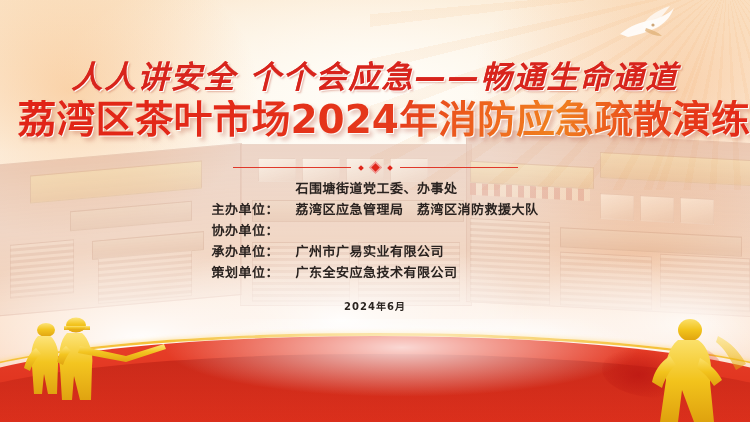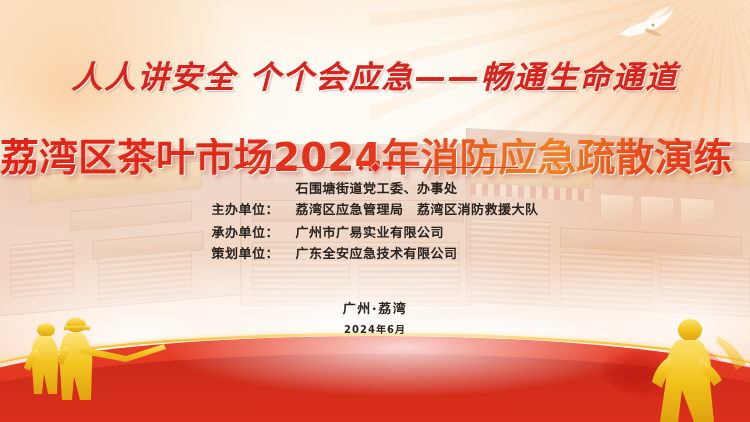--- a/index.html
+++ b/index.html
@@ -148,37 +148,36 @@
     text-shadow:
        1px 1px 0 rgba(255,255,255,.95),
        2px 2px 2px rgba(180,60,40,.35);
     background: linear-gradient(180deg, #e8342a 0%, #cf1a12 55%, #e0392c 100%);
     -webkit-background-clip: text;
     background-clip: text;
   }
 
   .main-title {
     position: absolute; top: 100px; left: 0; right: 0;
-    text-align: left;
+    text-align: right;
     font-family: "DejaVu Sans", "Liberation Sans", sans-serif;
     font-weight: 900;
     font-size: 39px;
     letter-spacing: 0px;
     white-space: nowrap;
     line-height: 1.05;
     background: linear-gradient(100deg,
         #e02317 0%, #e32a18 30%, #e53a1c 52%,
         #ef6a1e 66%, #f08020 74%, #e9451b 86%, #e22617 100%);
     -webkit-background-clip: text;
     background-clip: text;
     color: transparent;
     -webkit-text-fill-color: transparent;
     filter: drop-shadow(1.5px 1.5px 0 rgba(255,255,255,.92))
             drop-shadow(3px 3px 2px rgba(170,50,30,.28));
-    margin-top: 38px;
   }
 
   .divider {
     position: absolute; top: 163px; left: 0; right: 0;
     display: flex; align-items: center; justify-content: center; gap: 8px;
   }
   .divider .rule {
     width: 118px; height: 1px; background: #e0382a;
   }
   .divider .dia {
@@ -337,31 +336,31 @@
       <div class="org-rows">
         <div class="org-row cont">
           <span class="org-label">主办单位：</span>
           <span class="org-value">石围塘街道党工委、办事处</span>
         </div>
         <div class="org-row">
           <span class="org-label">主办单位：</span>
           <span class="org-value">荔湾区应急管理局　荔湾区消防救援大队</span>
         </div>
         <div class="org-row">
+          <span class="org-label">协办单位：</span>
         </div>
         <div class="org-row">
           <span class="org-label">承办单位：</span>
           <span class="org-value">广州市广易实业有限公司</span>
         </div>
         <div class="org-row">
           <span class="org-label">策划单位：</span>
           <span class="org-value">广东全安应急技术有限公司</span>
         </div>
       </div>
     </div>
 
     <div class="place-block">
-      <div class="place-line">广州·荔湾</div>
       <div class="date-line">2024年6月</div>
     </div>
 
   </div>
 </div>
 
 </body></html>

